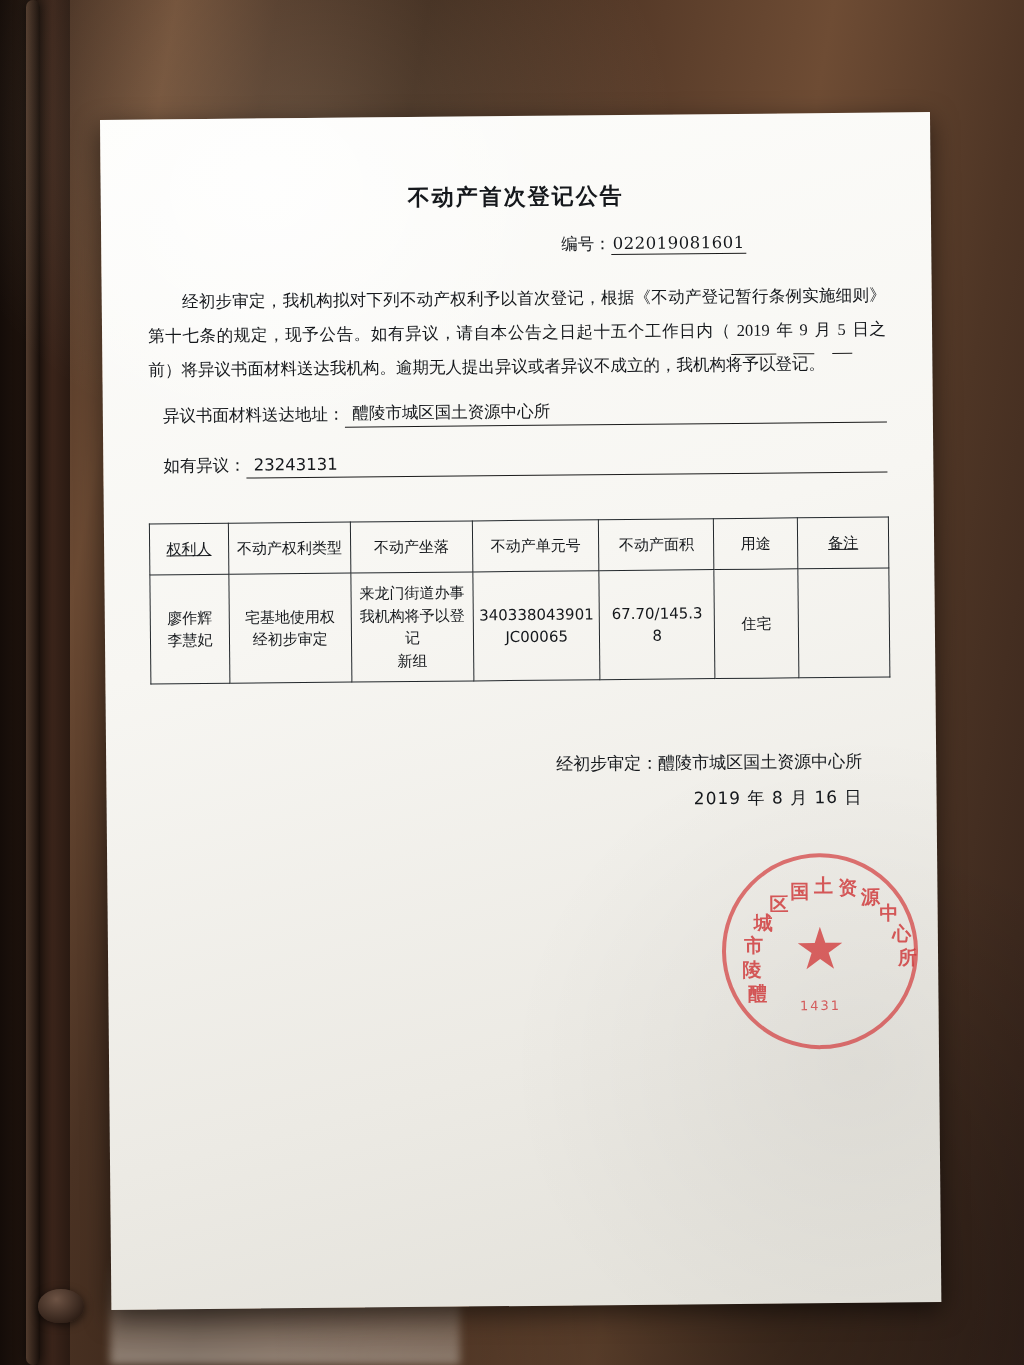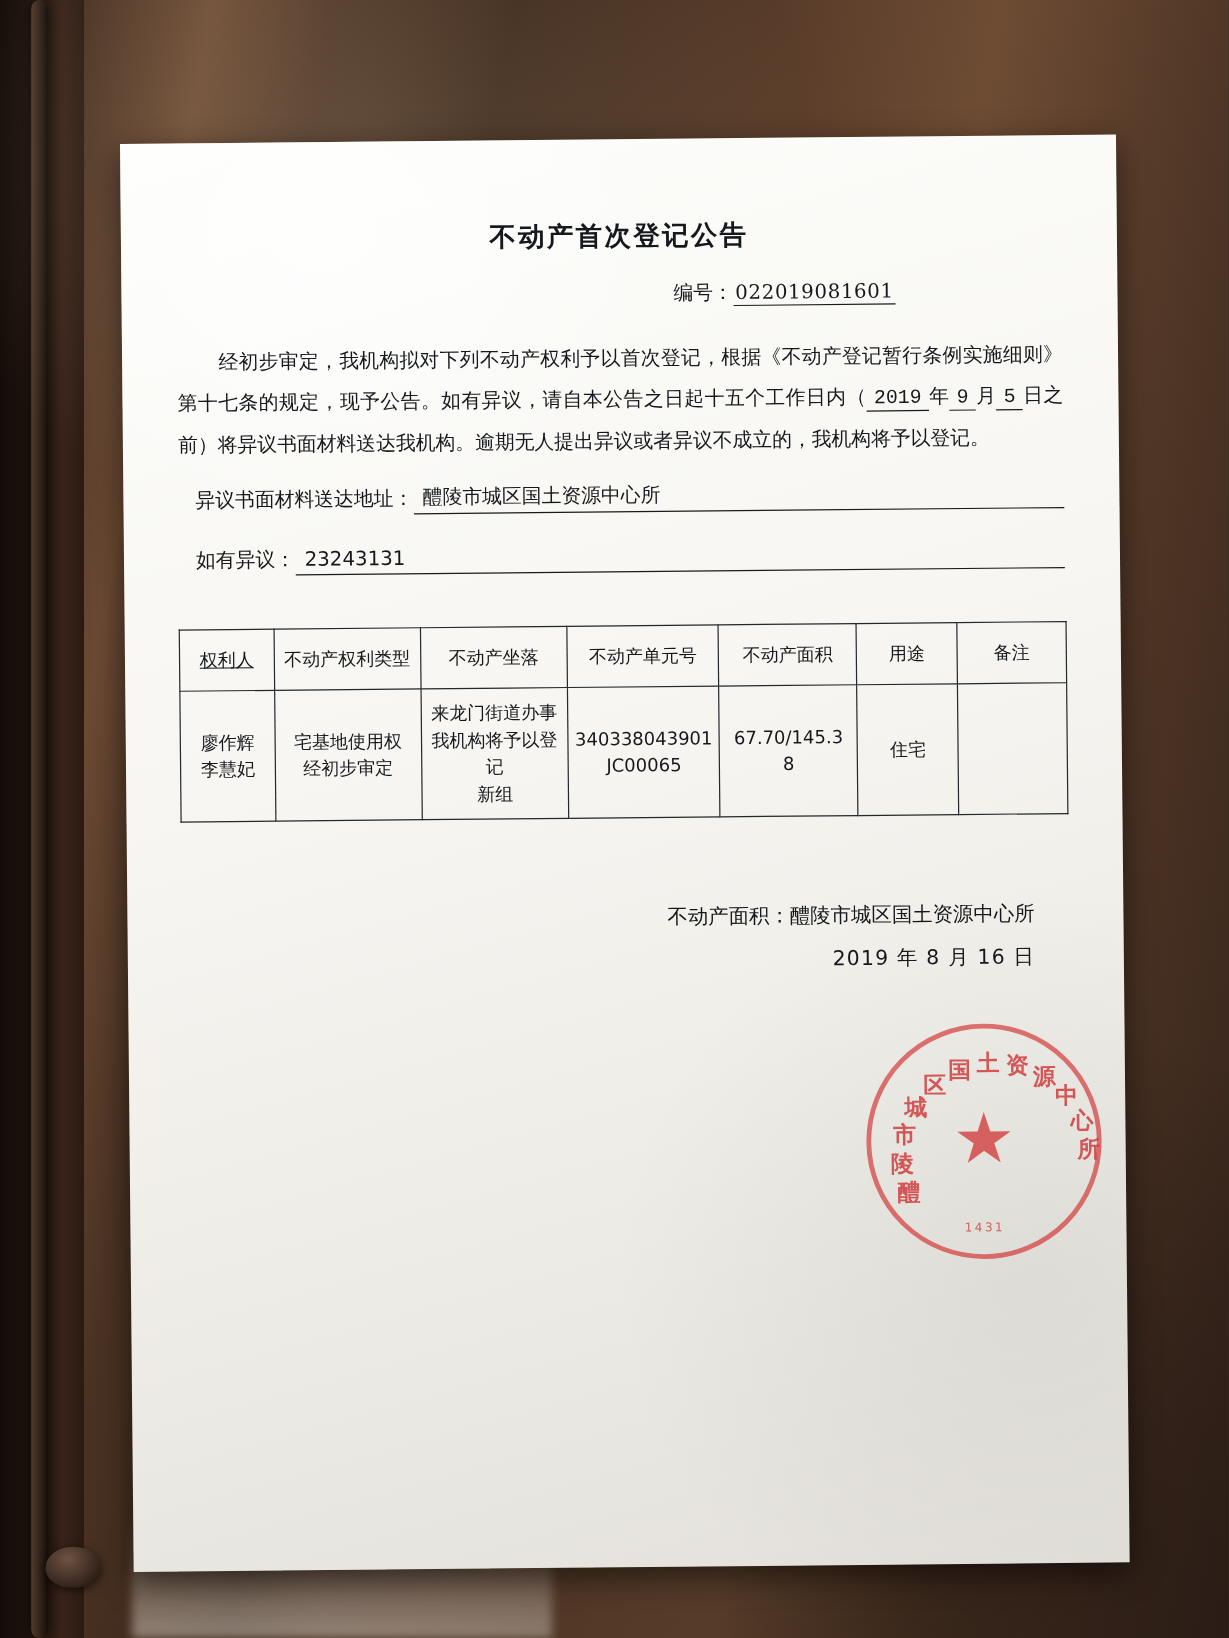--- a/index.html
+++ b/index.html
@@ -122,22 +122,22 @@
   .body-text {
     margin: 26px 46px 0 46px;
     font-size: 16.5px;
     line-height: 2.05;
     text-align: justify;
     font-family: "DejaVu Sans", "Liberation Sans", sans-serif;
   }
   .indent { display: inline-block; width: 34px; }
   .ul {
     border-bottom: 1.2px solid #1b1b1b;
-    padding: 0 6px 1px 6px;
-    font-family: Liberation Mono, monospace;
+    padding: 0 6px 14px 6px;
+    font-family: Liberation Serif, serif;
   }
 
   .field-row {
     margin: 18px 46px 0 60px;
     font-size: 16.5px;
     display: flex;
     align-items: flex-end;
   }
   .field-label { white-space: nowrap; padding-bottom: 2px; }
   .field-value {
@@ -164,21 +164,21 @@
     line-height: 1.5;
   }
   table.reg-table th { font-weight: normal; height: 38px; }
   table.reg-table td { height: 96px; }
   .col-owner { width: 78px; text-decoration: underline; }
   .col-type { width: 128px; }
   .col-loc { width: 128px; }
   .col-unit { width: 118px; }
   .col-area { width: 108px; }
   .col-use { width: 84px; }
-  .col-note { width: 92px; }
+  .col-note { width: 92px; text-decoration: underline; }
   .stack-line { display: block; }
 
   
   .footer {
     margin-top: 66px;
     padding-right: 74px;
     text-align: right;
     font-size: 17px;
     line-height: 2.1;
   }
@@ -216,23 +216,23 @@
     top: 50%;
     font-size: 19px;
     font-weight: bold;
     transform-origin: 0 0;
     white-space: nowrap;
     color: rgba(205, 34, 36, .85);
   }
   .seal-bottom {
     position: absolute;
     left: 50%;
-    bottom: 16px;
+    bottom: 32px;
     transform: translateX(-50%);
-    font-size: 10px;
+    font-size: 13px;
     letter-spacing: 2px;
     color: rgba(205, 34, 36, .8);
     text-align: center;
   }
 </style>
 </head>
 <body>
 
 <div class="desk">
   <div class="desk-edge"></div>
@@ -301,21 +301,21 @@
             <span class="stack-line">8</span>
           </td>
           <td>住宅</td>
           <td></td>
         </tr>
       </tbody>
     </table>
 
     <div class="footer">
       <div>
-        <span>不动产面积：</span><span>醴陵市城区国土资源中心所</span>
+        <span>经初步审定：</span><span>醴陵市城区国土资源中心所</span>
       </div>
       <div class="date">2019 年 8 月 16 日</div>
     </div>
 
     <div class="seal">
       <div class="star">★</div>
       <div class="seal-text">
         <span style="transform: rotate(-112deg) translate(0,-78px) rotate(112deg);">醴</span>
         <span style="transform: rotate(-94deg) translate(0,-78px) rotate(94deg);">陵</span>
         <span style="transform: rotate(-76deg) translate(0,-78px) rotate(76deg);">市</span>

